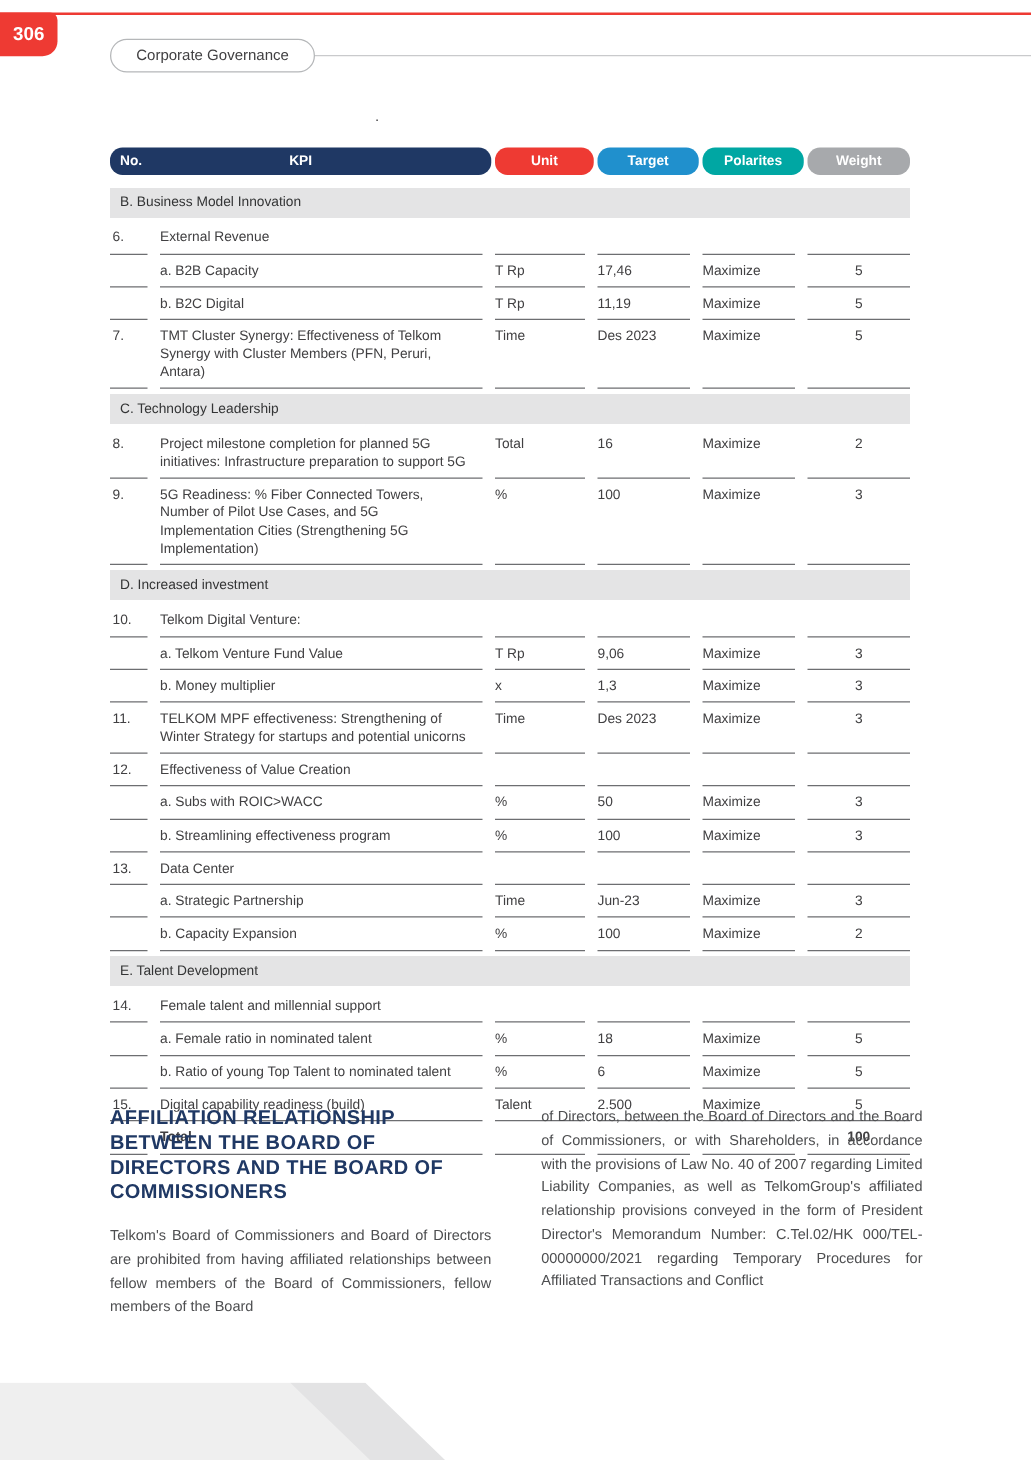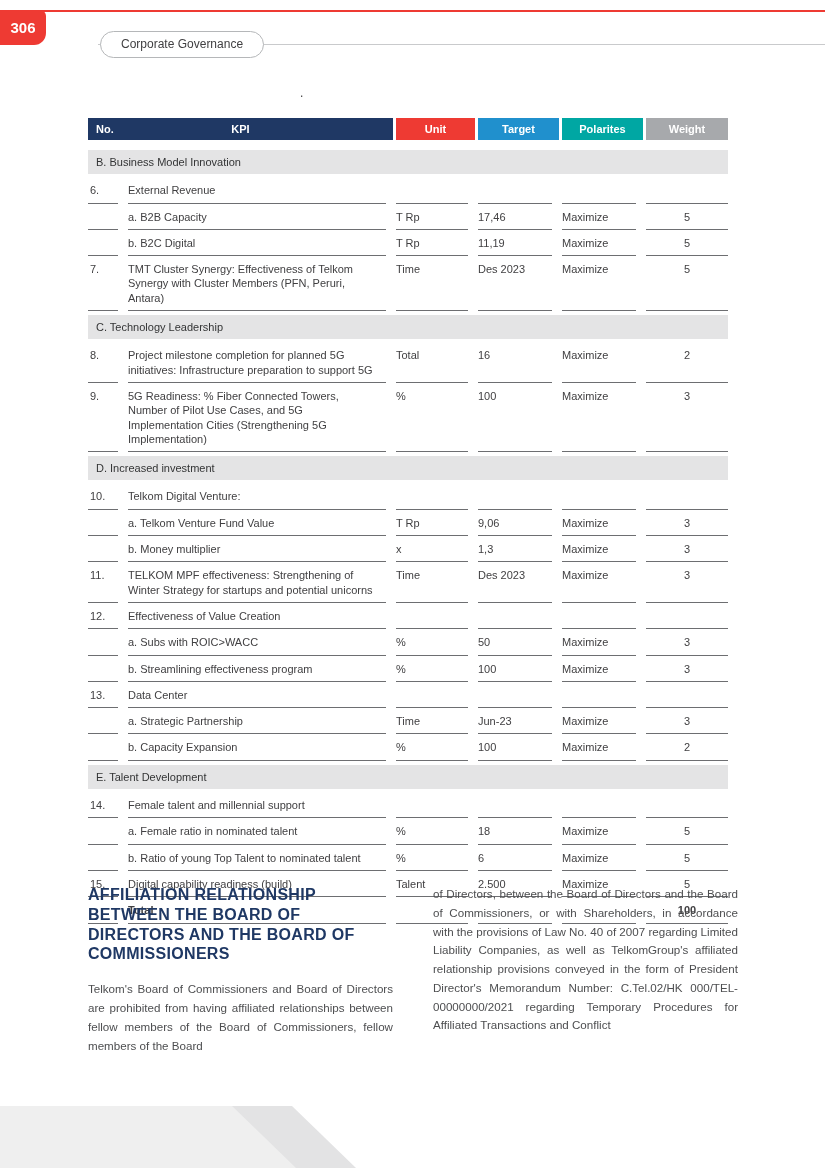--- a/index.html
+++ b/index.html
@@ -20,36 +20,36 @@
     background:var(--accent_red,#ee3a33); color:#fff;
     font-weight:bold; font-size:15px;
     display:flex; align-items:center; justify-content:center;
     border-radius:0 6px 12px 0;
     text-align:center;
   }
 
   .tab-wrap { position:absolute; top:31px; left:88px; right:0; height:27px; }
   .tab-line { position:absolute; top:13px; left:10px; right:0; height:1px; background:#c9cacc; }
   .tab-pill {
-    position:absolute; left:12px; top:0; background:#fff;
+    position:absolute; left:0; top:0; background:#fff;
     border:1px solid var(--tab_border,#b5b7b9); border-radius:14px;
     padding:5px 20px 6px 20px; font-size:12px; color:var(--body_text,#414042);
   }
 
   .stray-dot { position:absolute; left:300px; top:86px; font-size:12px; color:var(--body_text,#414042); }
 
   table.kpi-table {
     position:absolute; top:118px; left:88px; width:640px;
     border-collapse:collapse; table-layout:fixed;
     font-size:11px; color:var(--body_text,#414042);
   }
   .kpi-table th { padding:0 3px 6px 0; font-weight:bold; }
   .kpi-table th:last-child { padding-right:0; }
   .pill {
-    height:22px; border-radius:0; color:#fff; font-weight:bold; font-size:11px;
+    height:22px; border-radius:10px; color:#fff; font-weight:bold; font-size:11px;
     display:flex; align-items:center; justify-content:center;
   }
   .pill-nokpi { background:var(--navy,#1f3864); position:relative; }
   .pill-nokpi .no-label { position:absolute; left:8px; }
   .pill-unit { background:var(--accent_red,#ee3a33); }
   .pill-target { background:var(--target_blue,#2090cd); }
   .pill-polarites { background:var(--polarites_teal,#00a7a3); }
   .pill-weight { background:var(--weight_gray,#a7a9ac); }
 
   .kpi-table td {

